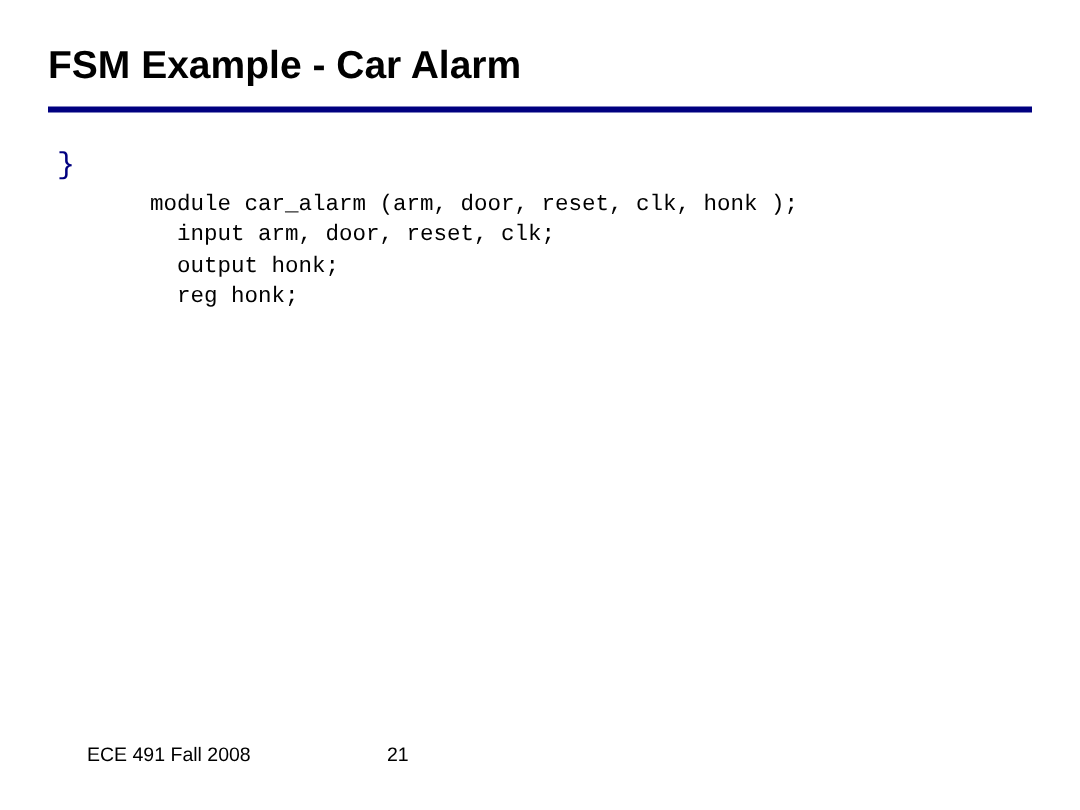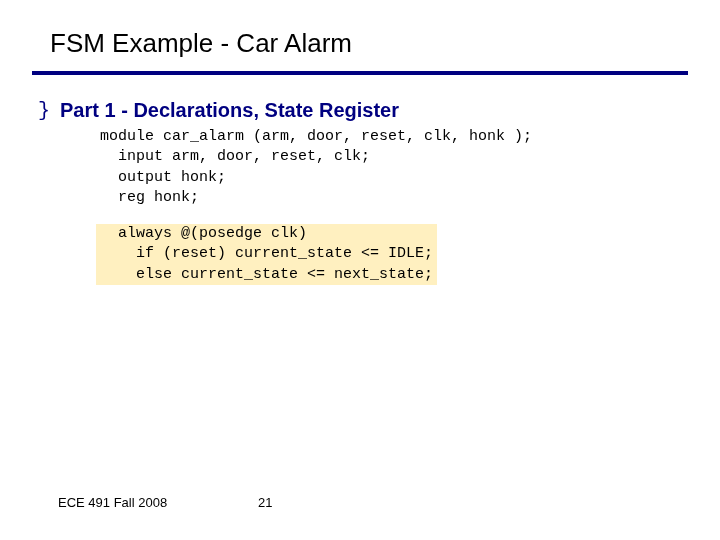--- a/index.html
+++ b/index.html
@@ -6,23 +6,23 @@
     body {
       width: 720px;
       height: 540px;
       background: #ffffff;
       font-family: Arial, Helvetica, sans-serif;
       position: relative;
       overflow: hidden;
     }
     .title {
       font-size: 26px;
-      font-weight: normal;
+      font-weight: bold;
       color: #000;
-      padding: 28px 0 12px 50px;
+      padding: 28px 0 12px 32px;
     }
     .hr {
       height: 4px;
       background: #000080;
       margin: 0 32px 0 32px;
     }
     .content {
       padding: 24px 38px 0 38px;
     }
     .bullet-row {
@@ -88,33 +88,26 @@
   </style>
 </head>
 <body>
 
 <div class="title">FSM Example - Car Alarm</div>
 <div class="hr"></div>
 
 <div class="content">
   <div class="bullet-row">
     <span class="bullet">}</span>
-    <span class="subhead">Part 1 - Declarations, State Register</span>
   </div>
 
   <div class="code-group">
     <div class="code">module car_alarm (arm, door, reset, clk, honk );
   input arm, door, reset, clk;
   output honk;
   reg honk;</div>
-    <div class="highlight-wrap">
-      <div class="highlight-bg"></div>
-      <div class="code highlight-text">  always @(posedge clk)
-    if (reset) current_state &lt;= IDLE;
-    else current_state &lt;= next_state;</div>
-    </div>
   </div>
 </div>
 
 <div class="footer">
   <div class="footer-left">ECE 491 Fall 2008</div>
   <div class="footer-right">21</div>
 </div>
 
 </body></html>

